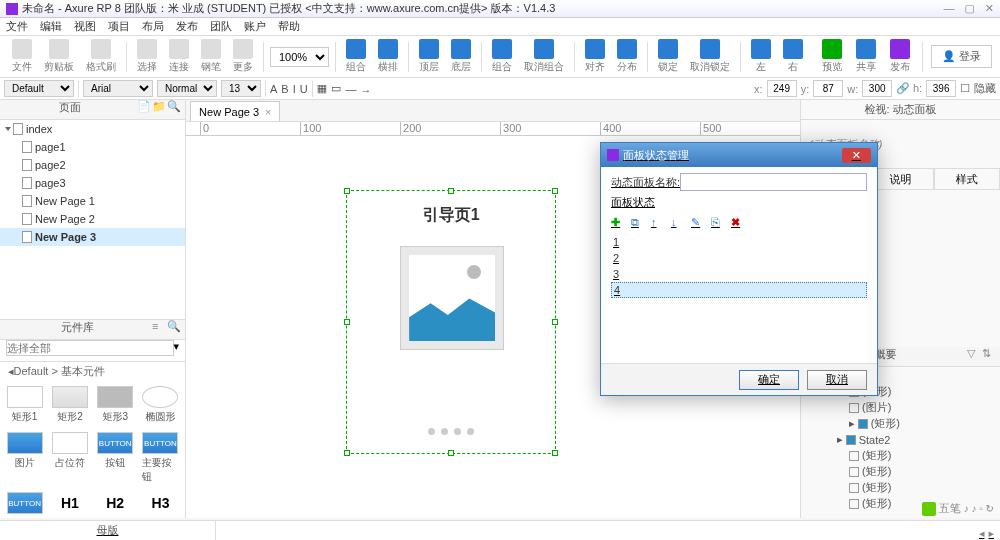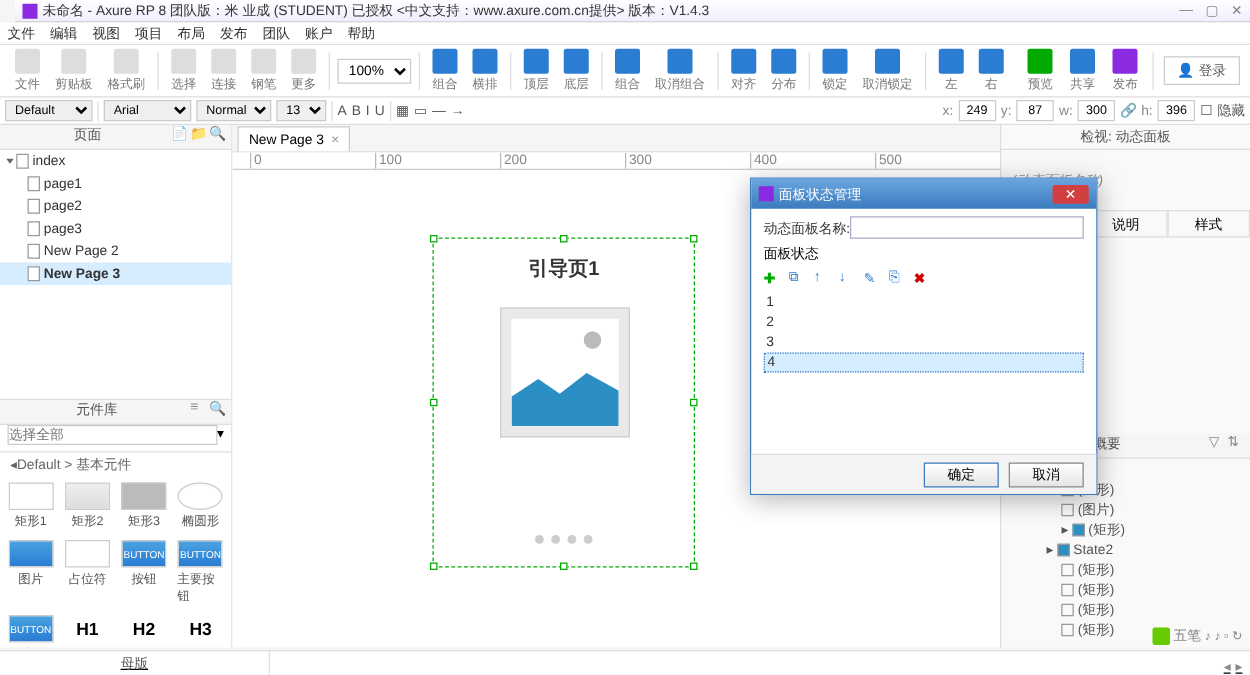--- a/index.html
+++ b/index.html
@@ -1,18 +1,18 @@
 <!DOCTYPE html>
 <html><head>
   <meta charset="utf-8">
   <style>
     * { margin: 0; padding: 0; box-sizing: border-box; font-family: "Microsoft YaHei", Arial, sans-serif; font-size: 11px; }
     body { background: #f5f5f5; width: 1000px; height: 540px; overflow: hidden; position: relative; }
     
-    .titlebar { height: 18px; background: linear-gradient(#fff,#eef); border-bottom: 1px solid #ccc; display: flex; align-items: center; padding: 0 6px; color: #333; margin-left: 12px; }
+    .titlebar { height: 18px; background: linear-gradient(#fff,#eef); border-bottom: 1px solid #ccc; display: flex; align-items: center; padding: 0 6px; color: #333; }
     .titlebar .logo { width: 12px; height: 12px; background: #8a2be2; margin-right: 4px; }
     .titlebar .wincontrols { margin-left: auto; display: flex; gap: 10px; color: #888; }
     
     .menubar { height: 18px; background: #fff; border-bottom: 1px solid #ddd; display: flex; align-items: center; padding: 0 6px; gap: 12px; color: #333; }
     .menubar span { cursor: default; }
     
     .toolbar { height: 42px; background: #fff; border-bottom: 1px solid #ddd; display: flex; align-items: center; padding: 0 8px; gap: 4px; position: relative; }
     .tool-group { display: flex; flex-direction: column; align-items: center; gap: 1px; padding: 0 4px; color: #555; }
     .tool-icon { width: 20px; height: 20px; background: #ddd; border-radius: 2px; }
     .tool-icon.blue { background: #2b7cd3; }
@@ -80,21 +80,21 @@
     .insp-tabs { height: 22px; display: flex; }
     .insp-tab { flex: 1; display: flex; align-items: center; justify-content: center; border: 1px solid #ddd; }
     .insp-tab.active { background: #2b8fc3; color: #fff; }
     .outline { flex: 1; padding: 4px 8px; font-size: 10px; color: #555; overflow: hidden; position: relative; }
     .ol-row { display: flex; align-items: center; height: 16px; gap: 3px; }
     .ol-row.i1 { padding-left: 40px; }
     .ol-row.i2 { padding-left: 28px; }
     .ol-row .box-ic { width: 10px; height: 10px; border: 1px solid #999; }
     .ol-row .box-ic.blue { background: #2b8fc3; }
     
-    .dialog { position: absolute; left: 600px; top: 142px; width: 278px; height: 254px; background: #fff; border: 1px solid #3b7bbf; box-shadow: 0 4px 20px rgba(0,0,0,.3); z-index: 100; display: flex; flex-direction: column; }
+    .dialog { position: absolute; left: 600px; top: 142px; width: 278px; height: 254px; background: #fff; border: 1px solid #3b7bbf; box-shadow: 0 4px 20px rgba(0,0,0,.3); z-index: 100; display: flex; flex-direction: column; text-decoration: underline; }
     .dlg-title { height: 24px; background: linear-gradient(#6aa6df,#3b7bbf); display: flex; align-items: center; padding: 0 6px; color: #fff; }
     .dlg-title .dic { width: 12px; height: 12px; background: #8a2be2; margin-right: 4px; }
     .dlg-title .dx { margin-left: auto; background: #d04040; padding: 1px 10px; border-radius: 2px; cursor: default; }
     .dlg-body { flex: 1; padding: 6px 10px; display: flex; flex-direction: column; gap: 4px; }
     .dlg-row { display: flex; align-items: center; gap: 0; justify-content: space-between; }
     .dlg-row label { color: #333; }
     .dlg-row input { flex: 1; height: 18px; border: 1px solid #aac; }
     .dlg-toolbar { display: flex; gap: 8px; padding: 2px 0; }
     .dlg-toolbar span { width: 12px; height: 12px; }
     .dlg-toolbar .add { color: #0a0; font-weight: bold; }
@@ -293,20 +293,24 @@
       <div class="tree-row l1">
           <span class="pg-ic"></span>
           <span>page2</span>
         </div>
       <div class="tree-row l1">
           <span class="pg-ic"></span>
           <span>page3</span>
         </div>
       <div class="tree-row l1">
           <span class="pg-ic"></span>
+          <span>New Page 1</span>
+        </div>
+      <div class="tree-row l1">
+          <span class="pg-ic"></span>
           <span>New Page 2</span>
         </div>
       <div class="tree-row l1 sel">
           <span class="pg-ic"></span>
           <span>New Page 3</span>
         </div>
     </div>
     <div class="pane-hdr lib-hdr">
       <span class="title">元件库</span>
       <span class="ic">≡</span>

